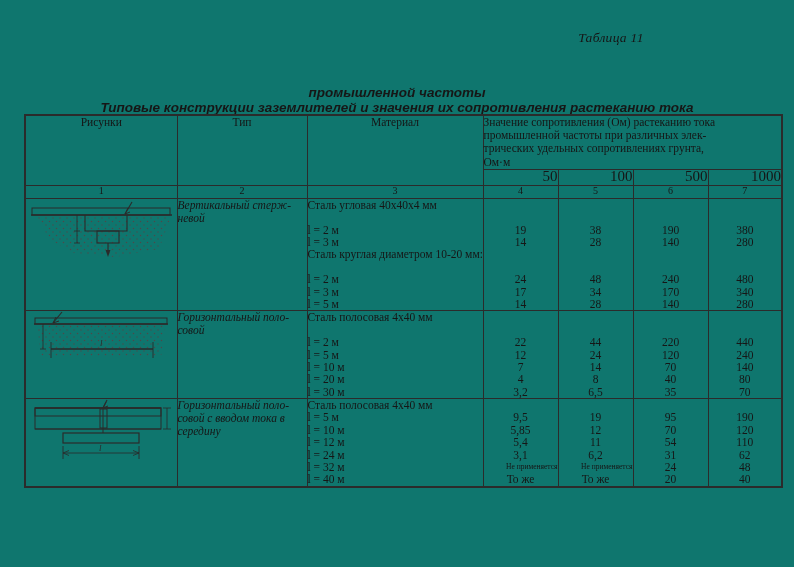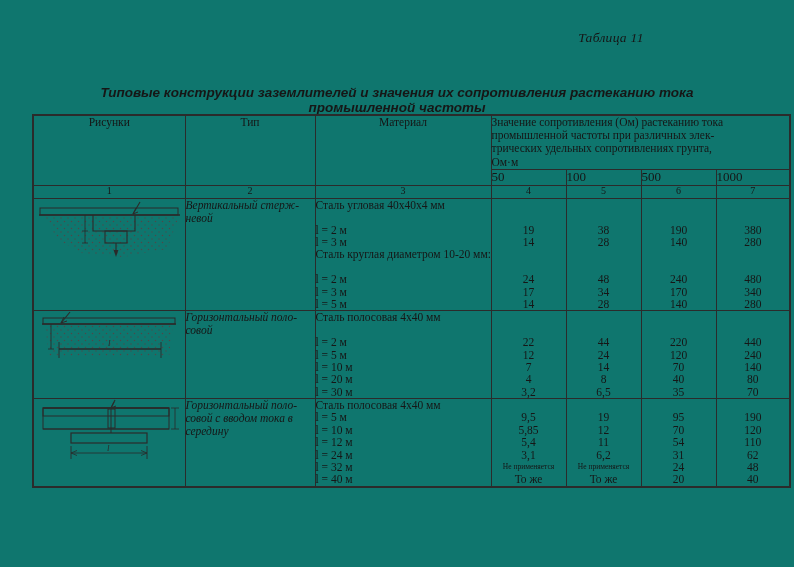--- a/index.html
+++ b/index.html
@@ -7,50 +7,50 @@
         font-family:"Liberation Serif", serif;overflow:hidden;margin:0 auto;}
   
   .hdr{position:absolute;top:30px;right:6px;width:354px;}
   .tbl-label{text-align:center;font-style:italic;font-size:13.5px;margin-bottom:3px;letter-spacing:.3px;}
   .ref{font-size:11px;line-height:13.5px;white-space:pre-line;}
   
   .title{position:absolute;top:86px;left:0;width:100%;text-align:center;
          font-family:"Liberation Sans", sans-serif;font-weight:bold;font-style:italic;
          font-size:13.5px;line-height:14.5px;}
   
-  table.main{position:absolute;top:114px;left:32px;width:757px;border-collapse:collapse;
+  table.main{position:absolute;top:114px;left:24px;width:757px;border-collapse:collapse;
              table-layout:fixed;border:2px solid #2b2b2b;}
   table.main td{border:1px solid #2b2b2b;vertical-align:top;padding:0;}
   .hcell{text-align:center;font-size:11.5px;padding-top:2px;}
   .group{font-size:11.5px;line-height:13.2px;padding:2px 5px 2px 6px;white-space:pre-line;}
-  .h2row td{height:15px;text-align:left;vertical-align:middle;font-size:13px;line-height:13px;}
+  .h2row td{height:15px;text-align:right;vertical-align:middle;font-size:15px;line-height:13px;}
   .h3row td{height:12px;text-align:center;vertical-align:middle;font-size:10px;line-height:10px;}
   .figcell{padding:3px 1px;text-align:center;}
   .typecell{padding:3px 5px 3px 6px;font-size:11.5px;line-height:13px;white-space:pre-line;font-style:italic;}
   .matcell{padding:3px 0 4px 6px;}
   .valcell{padding:3px 0 4px 0;text-align:center;}
   .ln{height:12.4px;line-height:12.4px;font-size:11.5px;white-space:nowrap;}
   .ln.frm{}
-  .ln.tiny{font-size:7.5px;}
+  .ln.tiny{font-size:7.5px;text-align:right;}
   svg{display:block;margin:0 auto;}
   svg line,svg polyline,svg rect,svg path{stroke:#2a2a2a;fill:none;}
   svg text{fill:#2a2a2a;font-family:"Liberation Serif",serif;font-style:italic;font-size:9px;stroke:none;}
 </style>
 </head>
 <body>
 
 <div class="page">
 
   <div class="hdr">
     <div class="tbl-label">Таблица 11</div>
   </div>
 
   <div class="title">
+    <div>промышленной частоты</div>
     <div>Типовые конструкции заземлителей и значения их сопротивления растеканию тока</div>
-    <div>промышленной частоты</div>
   </div>
 
   <table class="main">
     <colgroup>
       <col style="width:152px">
         <col style="width:130px">
         <col style="width:176px">
       <col style="width:75px">
         <col style="width:75px">
         <col style="width:75px">

